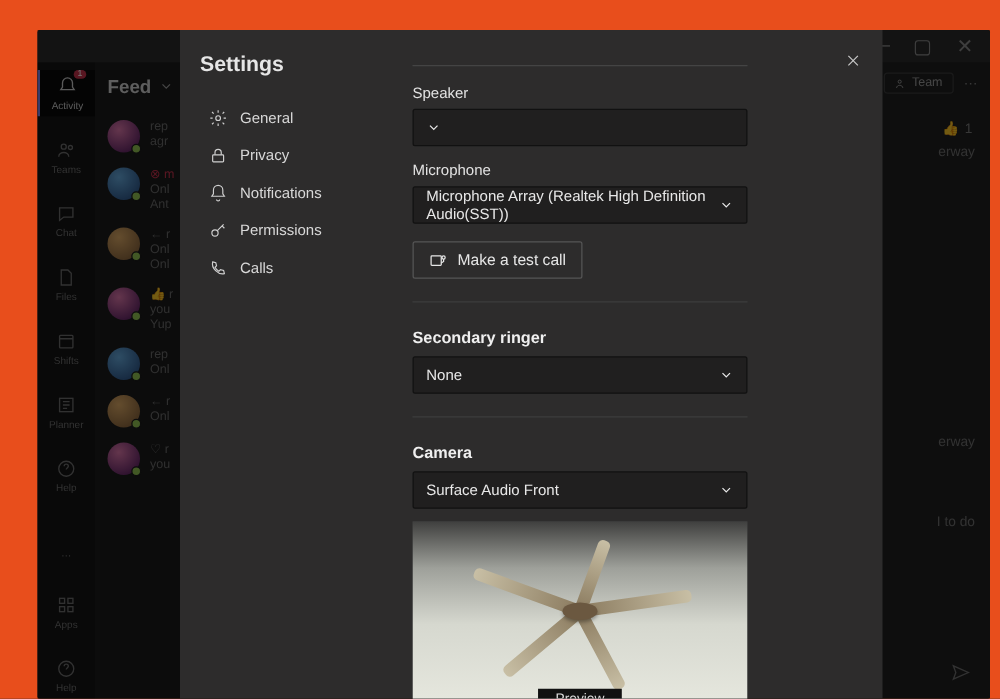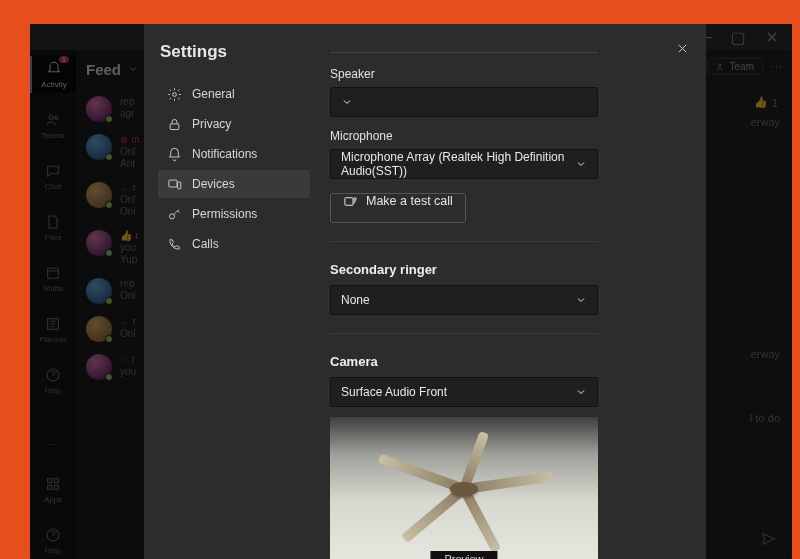--- a/index.html
+++ b/index.html
@@ -130,21 +130,21 @@
     cursor:pointer;
   }
   .dropdown svg { flex-shrink:0;}
   .btn-outline {
     margin-top: 14px;
     height: 30px;
     border:1px solid #555;
     background: transparent;
     border-radius:2px;
     padding: 0 12px;
-    display:inline-flex; align-items:flex-start; gap:8px;
+    display:inline-flex; align-items:center; gap:8px;
     color:#e6e6e6; font-size:12.5px; cursor:pointer;
   }
   hr.sep { border:none; border-top:1px solid #3d3d3d; margin: 18px 0 8px 0; width:268px;}
   .cam-preview {
     margin-top:10px;
     width: 268px; height: 150px;
     background: #3a3a3a;
     position: relative;
     overflow: hidden;
   }
@@ -404,29 +404,20 @@
       </div>
       <div class="nav-item">
         <span class="nav-icon">
             <svg width="15" height="15" viewBox="0 0 24 24" fill="none" stroke="currentColor" stroke-width="1.5">
               <path d="M6 8a6 6 0 0112 0v5l2 3H4l2-3V8z"></path>
               <path d="M10 20a2 2 0 004 0"></path>
             </svg>
           </span>
         <span>Notifications</span>
       </div>
-      <div class="nav-item selected">
-        <span class="nav-icon">
-            <svg width="15" height="15" viewBox="0 0 24 24" fill="none" stroke="currentColor" stroke-width="1.5">
-              <rect x="3" y="5" width="13" height="11" rx="1"></rect>
-              <rect x="17" y="8" width="5" height="11" rx="1"></rect>
-            </svg>
-          </span>
-        <span>Devices</span>
-      </div>
       <div class="nav-item">
         <span class="nav-icon">
             <svg width="15" height="15" viewBox="0 0 24 24" fill="none" stroke="currentColor" stroke-width="1.5">
               <circle cx="8" cy="15" r="4"></circle>
               <path d="M11 12l8-8M17 6l3 3"></path>
             </svg>
           </span>
         <span>Permissions</span>
       </div>
       <div class="nav-item">

